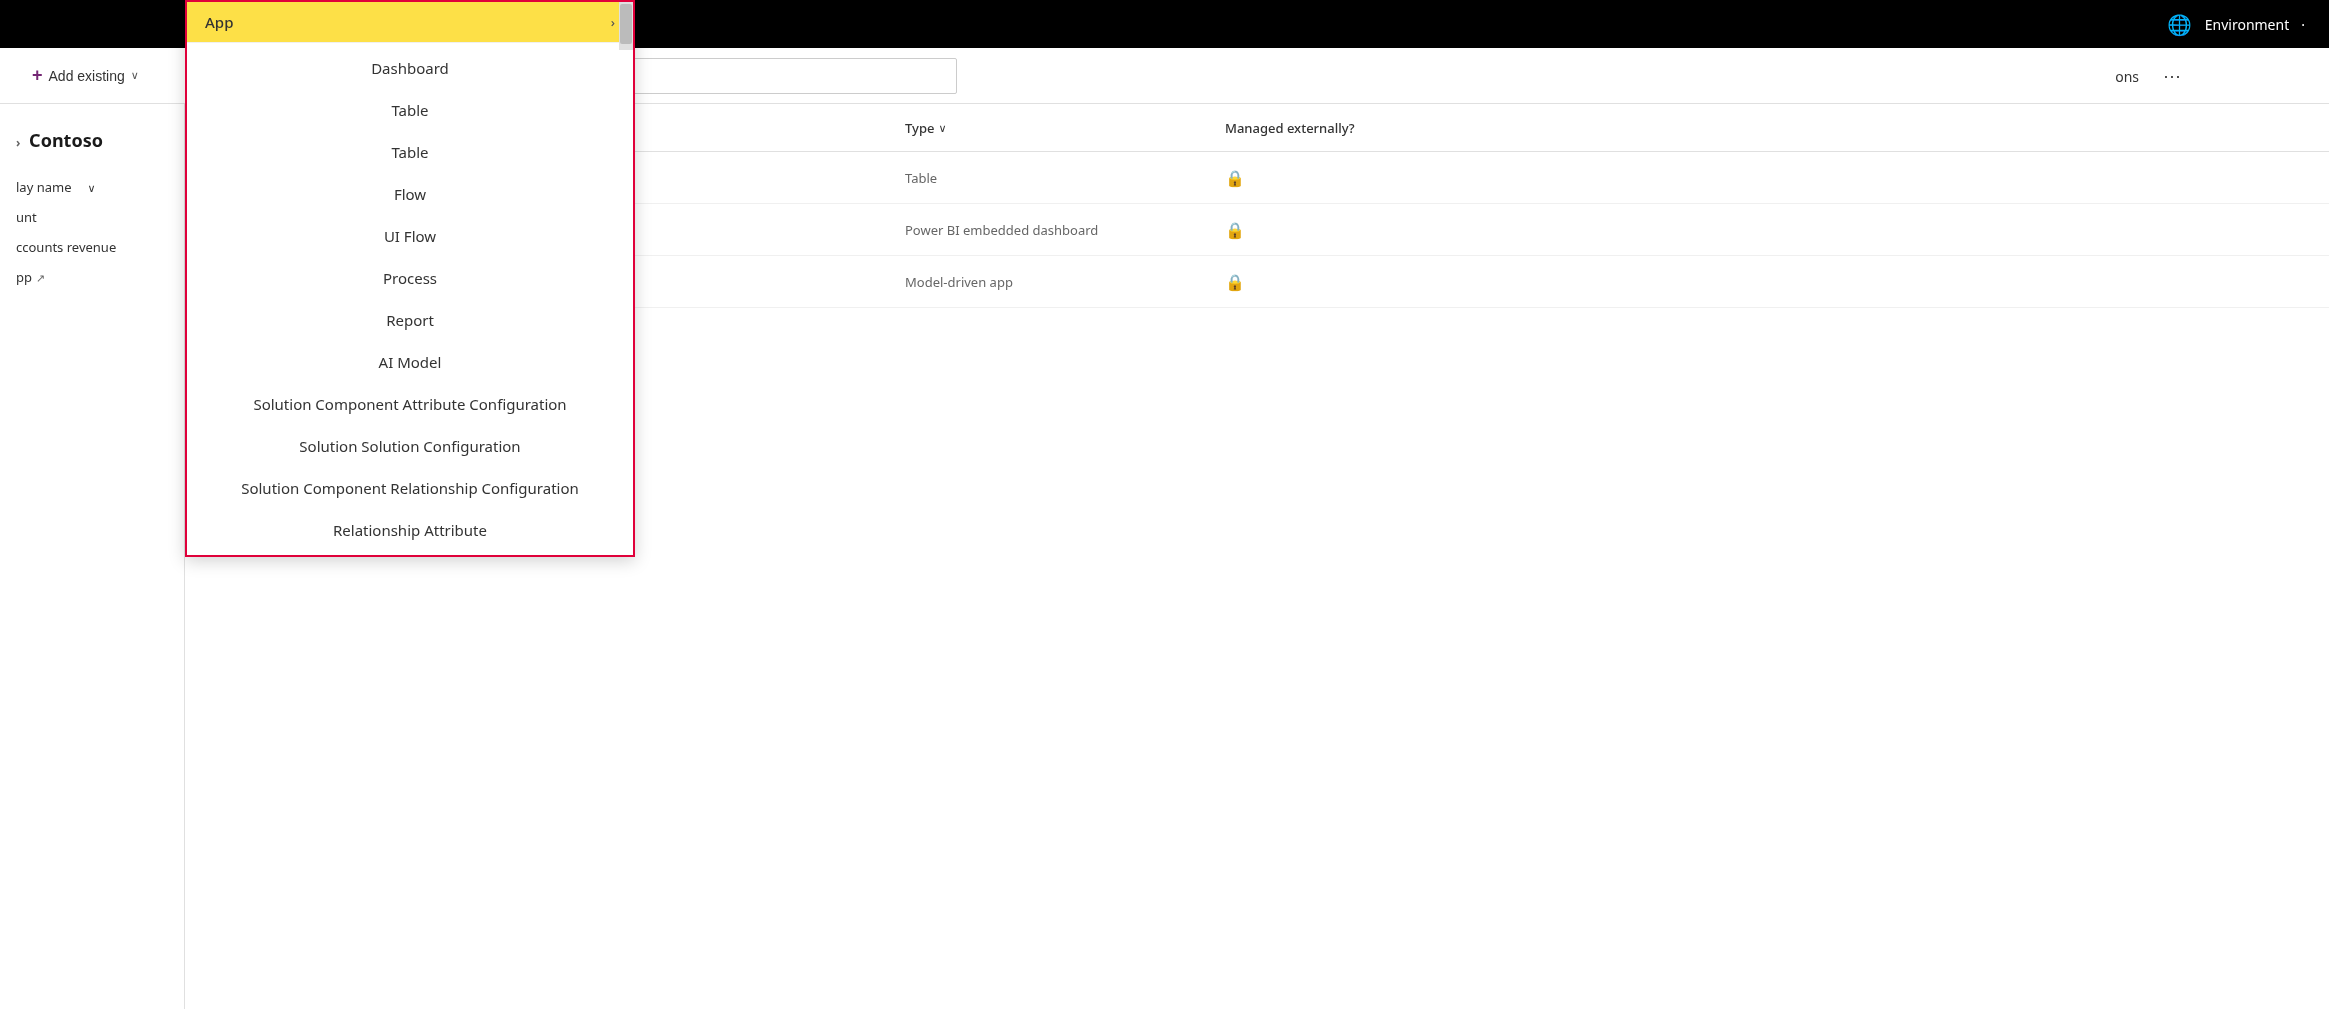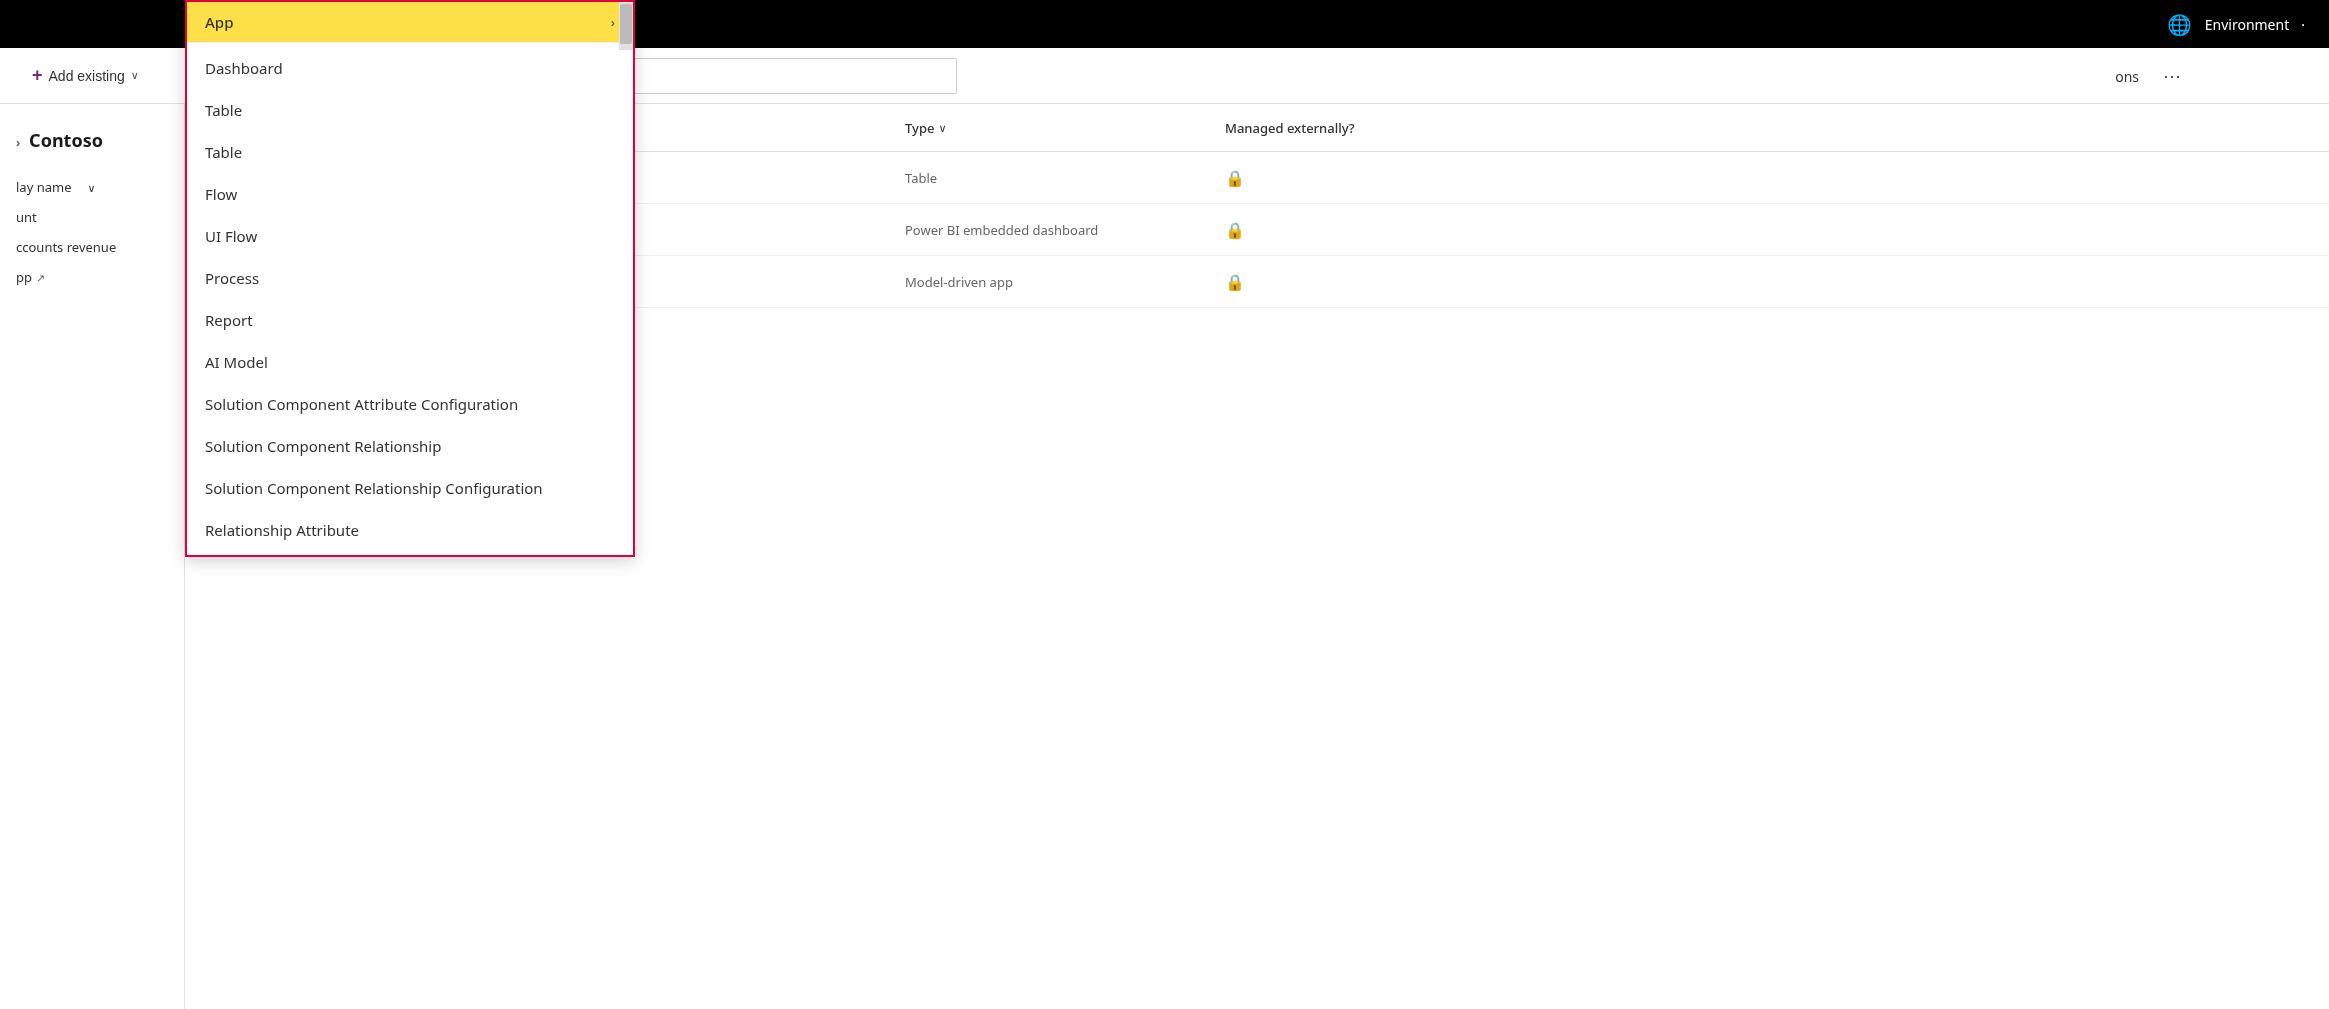--- a/index.html
+++ b/index.html
@@ -189,20 +189,21 @@
       border-bottom: 1px solid #f0f0f0;
       cursor: pointer;
     }
     .dropdown-app-header .chevron-right {
       font-size: 13px;
       color: #555;
     }
 
     .dropdown-items {
       padding: 4px 0;
+      text-align: center;
     }
     .dropdown-item {
       padding: 11px 18px;
       font-size: 15px;
       color: #333;
       cursor: pointer;
       display: block;
       white-space: nowrap;
     }
 
@@ -346,17 +347,17 @@
   <div class="dropdown-items">
     <div class="dropdown-item">Dashboard</div>
     <div class="dropdown-item">Table</div>
     <div class="dropdown-item">Table</div>
     <div class="dropdown-item">Flow</div>
     <div class="dropdown-item">UI Flow</div>
     <div class="dropdown-item">Process</div>
     <div class="dropdown-item">Report</div>
     <div class="dropdown-item">AI Model</div>
     <div class="dropdown-item">Solution Component Attribute Configuration</div>
-    <div class="dropdown-item">Solution Component Relationship</div>
+    <div class="dropdown-item">Solution Solution Configuration</div>
     <div class="dropdown-item">Solution Component Relationship Configuration</div>
     <div class="dropdown-item">Relationship Attribute</div>
   </div>
 </div>
 
 </body></html>

